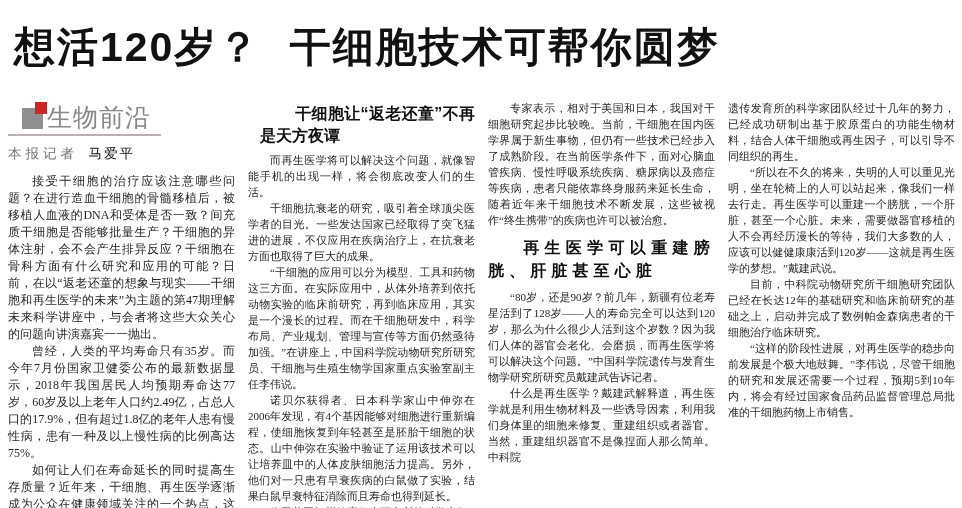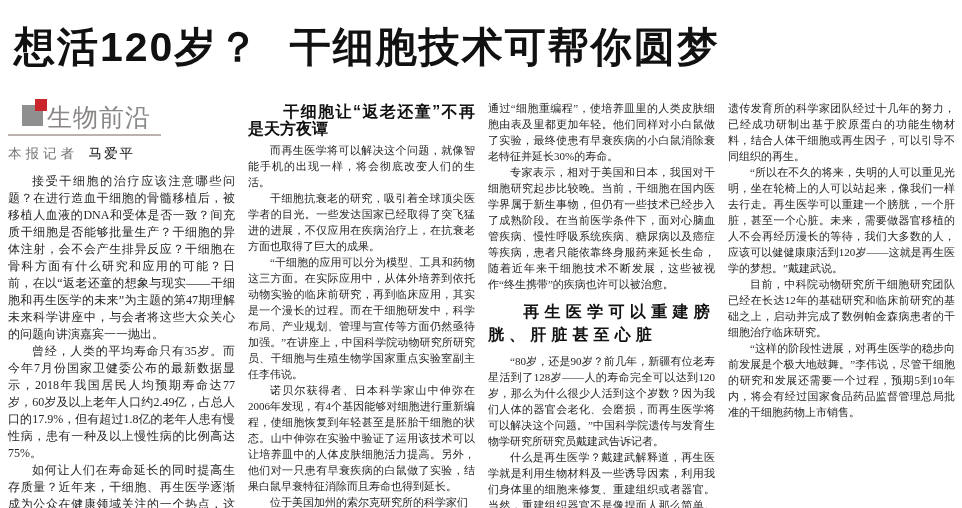--- a/index.html
+++ b/index.html
@@ -35,21 +35,21 @@
   .col-first { font-size:12px; line-height:17px; }
   .col p { margin:0; text-indent:2em; }
   .col p.cont { text-indent:0; }
   
   .banner-wrap {
     display:inline-block;
     border-bottom:2px solid #b9b2ae;
     padding:3px 10px 4px 2px;
     margin-top:2px;
   }
-  .banner-row { display:flex; gap:4px;padding-left:12px; }
+  .banner-row { display:flex; align-items:flex-end; gap:4px;padding-left:12px; }
   .marker {
     position:relative; width:21px; height:21px;
     background:#8f8f8f; flex:0 0 21px; margin-bottom:1px;
   }
   .marker .marker-red {
     position:absolute; right:-4px; top:-6px;
     width:12px; height:12px; background:#c9252b;
   }
   .section-label {
     font-family:"Liberation Sans", sans-serif;
@@ -61,22 +61,22 @@
     margin:9px 0 10px 0;
     font-size:13.5px; line-height:18px;
     text-indent:0 !important;
   }
   .byline .role { letter-spacing:4px; color:#737373; }
   .byline .reporter { font-weight:normal; margin-left:7px; letter-spacing:2px; color:#111; }
   
   .subhead {
     font-family:"Liberation Sans", sans-serif;
     font-weight:bold; color:#111111;
-    font-size:16px; line-height:17px;
-    margin:3px 0 5px 0;
+    font-size:16px; line-height:22px;
+    margin:3px 0 5px 12px;
     text-indent:2.2em;
     text-align:justify; text-justify:inter-ideograph;
   }
   .subhead.wide { letter-spacing:0.32em; line-height:23px; margin:8px 0 7px 0; }
 </style>
 </head>
 <body>
 
 <div class="page">
 
@@ -105,21 +105,20 @@
     <div class="col">
       <h2 class="subhead">干细胞让“返老还童”不再是天方夜谭</h2>
       <p>而再生医学将可以解决这个问题，就像智能手机的出现一样，将会彻底改变人们的生活。</p>
       <p>干细胞抗衰老的研究，吸引着全球顶尖医学者的目光。一些发达国家已经取得了突飞猛进的进展，不仅应用在疾病治疗上，在抗衰老方面也取得了巨大的成果。</p>
       <p>“干细胞的应用可以分为模型、工具和药物这三方面。在实际应用中，从体外培养到依托动物实验的临床前研究，再到临床应用，其实是一个漫长的过程。而在干细胞研发中，科学布局、产业规划、管理与宣传等方面仍然亟待加强。”在讲座上，中国科学院动物研究所研究员、干细胞与生殖生物学国家重点实验室副主任李伟说。</p>
       <p>诺贝尔获得者、日本科学家山中伸弥在2006年发现，有4个基因能够对细胞进行重新编程，使细胞恢复到年轻甚至是胚胎干细胞的状态。山中伸弥在实验中验证了运用该技术可以让培养皿中的人体皮肤细胞活力提高。另外，他们对一只患有早衰疾病的白鼠做了实验，结果白鼠早衰特征消除而且寿命也得到延长。</p>
       <p>位于美国加州的索尔克研究所的科学家们</p>
     </div>
 
     <div class="col">
-      <p class="cont">通过“细胞重编程”，使培养皿里的人类皮肤细胞由表及里都更加年轻。他们同样对小白鼠做了实验，最终使患有早衰疾病的小白鼠消除衰老特征并延长30%的寿命。</p>
       <p>专家表示，相对于美国和日本，我国对干细胞研究起步比较晚。当前，干细胞在国内医学界属于新生事物，但仍有一些技术已经步入了成熟阶段。在当前医学条件下，面对心脑血管疾病、慢性呼吸系统疾病、糖尿病以及癌症等疾病，患者只能依靠终身服药来延长生命，随着近年来干细胞技术不断发展，这些被视作“终生携带”的疾病也许可以被治愈。</p>
       <h2 class="subhead wide">再生医学可以重建膀胱、肝脏甚至心脏</h2>
       <p>“80岁，还是90岁？前几年，新疆有位老寿星活到了128岁——人的寿命完全可以达到120岁，那么为什么很少人活到这个岁数？因为我们人体的器官会老化、会磨损，而再生医学将可以解决这个问题。”中国科学院遗传与发育生物学研究所研究员戴建武告诉记者。</p>
       <p>什么是再生医学？戴建武解释道，再生医学就是利用生物材料及一些诱导因素，利用我们身体里的细胞来修复、重建组织或者器官。当然，重建组织器官不是像捏面人那么简单。中科院</p>
     </div>
 
     <div class="col">
       <p class="cont">遗传发育所的科学家团队经过十几年的努力，已经成功研制出基于胶原蛋白的功能生物材料，结合人体干细胞或再生因子，可以引导不同组织的再生。</p>
       <p>“所以在不久的将来，失明的人可以重见光明，坐在轮椅上的人可以站起来，像我们一样去行走。再生医学可以重建一个膀胱，一个肝脏，甚至一个心脏。未来，需要做器官移植的人不会再经历漫长的等待，我们大多数的人，应该可以健健康康活到120岁——这就是再生医学的梦想。”戴建武说。</p>
       <p>目前，中科院动物研究所干细胞研究团队已经在长达12年的基础研究和临床前研究的基础之上，启动并完成了数例帕金森病患者的干细胞治疗临床研究。</p>

